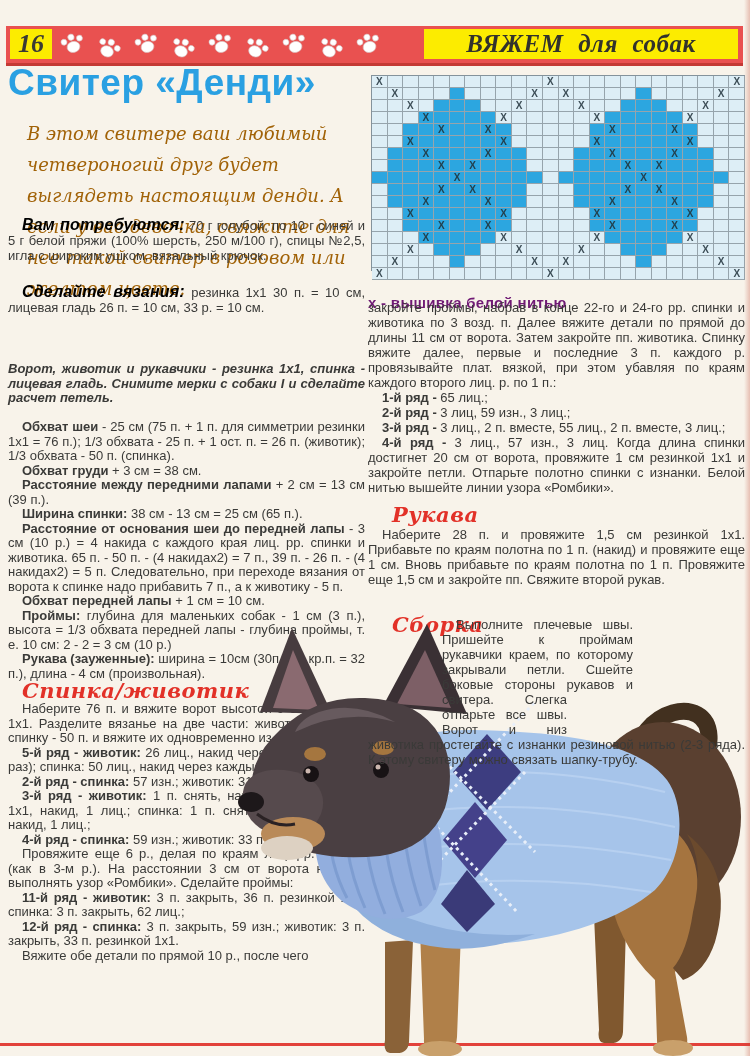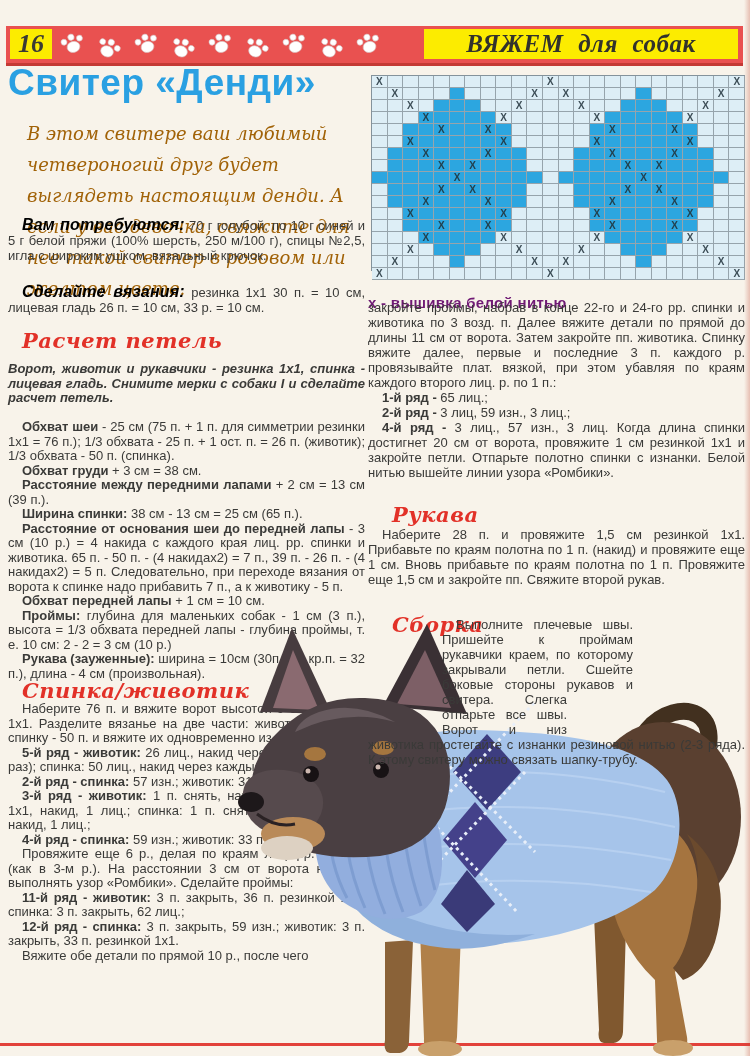--- a/index.html
+++ b/index.html
@@ -552,21 +552,20 @@
   <div class="intro">В этом свитере ваш любимый четвероногий друг будет выглядеть настоящим денди. А если у вас девочка, свяжите для нее такой свитер в розовом или желтом цвете.</div>
 
   <div class="tb" style="top:216px;">
     <p><span class="lbl">Вам потребуются:</span><span> 70 г голубой, по 10 г синей и 5 г белой пряжи (100% шерсть, 250 м/100 г), спицы №2,5, игла с широким ушком, вязальный крючок.</span></p>
   </div>
 
   <div class="tb" style="top:283px;">
     <p><span class="lbl">Сделайте вязания:</span><span> резинка 1х1 30 п. = 10 см, лицевая гладь 26 п. = 10 см, 33 р. = 10 см.</span></p>
   </div>
 
-  <div class="redhead" style="top:328px;">Расчет петель</div>
   <div class="tb" style="top:362px;">
     <p class="leadit noind">Ворот, животик и рукавчики - резинка 1х1, спинка - лицевая гладь. Снимите мерки с собаки I и сделайте расчет петель.</p>
   </div>
   <div class="tb" style="top:420px;" id="calc-paras">
       <p><b>Обхват шеи</b><span> - 25 см (75 п. + 1 п. для симметрии резинки 1х1 = 76 п.); 1/3 обхвата - 25 п. + 1 ост. п. = 26 п. (животик); 1/3 обхвата - 50 п. (спинка).</span></p>
       <p><b>Обхват груди</b><span> + 3 см = 38 см.</span></p>
       <p><b>Расстояние между передними лапами</b><span> + 2 см = 13 см (39 п.).</span></p>
       <p><b>Ширина спинки:</b><span> 38 см - 13 см = 25 см (65 п.).</span></p>
       <p><b>Расстояние от основания шеи до передней лапы</b><span> - 3 см (10 р.) = 4 накида с каждого края лиц. рр. спинки и животика. 65 п. - 50 п. - (4 накидах2) = 7 п., 39 п. - 26 п. - (4 накидах2) = 5 п. Следовательно, при переходе вязания от ворота к спинке надо прибавить 7 п., а к животику - 5 п.</span></p>
       <p><b>Обхват передней лапы</b><span> + 1 см = 10 см.</span></p>
@@ -584,20 +583,21 @@
       <p><span>Провяжите еще 6 р., делая по краям лиц. рр. накиды (как в 3-м р.). На расстоянии 3 см от ворота начните выполнять узор «Ромбики». Сделайте проймы:</span></p>
       <p><b>11-й ряд - животик:</b><span> 3 п. закрыть, 36 п. резинкой 1х1; спинка: 3 п. закрыть, 62 лиц.;</span></p>
       <p><b>12-й ряд - спинка:</b><span> 3 п. закрыть, 59 изн.; животик: 3 п. закрыть, 33 п. резинкой 1х1.</span></p>
       <p><span>Вяжите обе детали по прямой 10 р., после чего</span></p>
     </div>
 
   <div class="tb rcol" style="top:300px;" id="right-paras">
       <p class="noind"><span>закройте проймы, набрав в конце 22-го и 24-го рр. спинки и животика по 3 возд. п. Далее вяжите детали по прямой до длины 11 см от ворота. Затем закройте пп. животика. Спинку вяжите далее, первые и последние 3 п. каждого р. провязывайте плат. вязкой, при этом убавляя по краям каждого второго лиц. р. по 1 п.:</span></p>
       <p><b>1-й ряд -</b><span> 65 лиц.;</span></p>
       <p><b>2-й ряд -</b><span> 3 лиц, 59 изн., 3 лиц.;</span></p>
+      <p><b>3-й ряд -</b><span> 3 лиц., 2 п. вместе, 55 лиц., 2 п. вместе, 3 лиц.;</span></p>
       <p><b>4-й ряд -</b><span> 3 лиц., 57 изн., 3 лиц. Когда длина спинки достигнет 20 см от ворота, провяжите 1 см резинкой 1х1 и закройте петли. Отпарьте полотно спинки с изнанки. Белой нитью вышейте линии узора «Ромбики».</span></p>
     </div>
 
   <div class="redhead" style="left:392px;top:502px;">Рукава</div>
   <div class="tb rcol" style="top:527px;">
     <p>Наберите 28 п. и провяжите 1,5 см резинкой 1х1. Прибавьте по краям полотна по 1 п. (накид) и провяжите еще 1 см. Вновь прибавьте по краям полотна по 1 п. Провяжите еще 1,5 см и закройте пп. Свяжите второй рукав.</p>
   </div>
 
   <div class="redhead" style="left:392px;top:592px;margin-top:20px;">Сборка</div>
   <div class="tb rcol" style="top:617px;z-index:6;">

